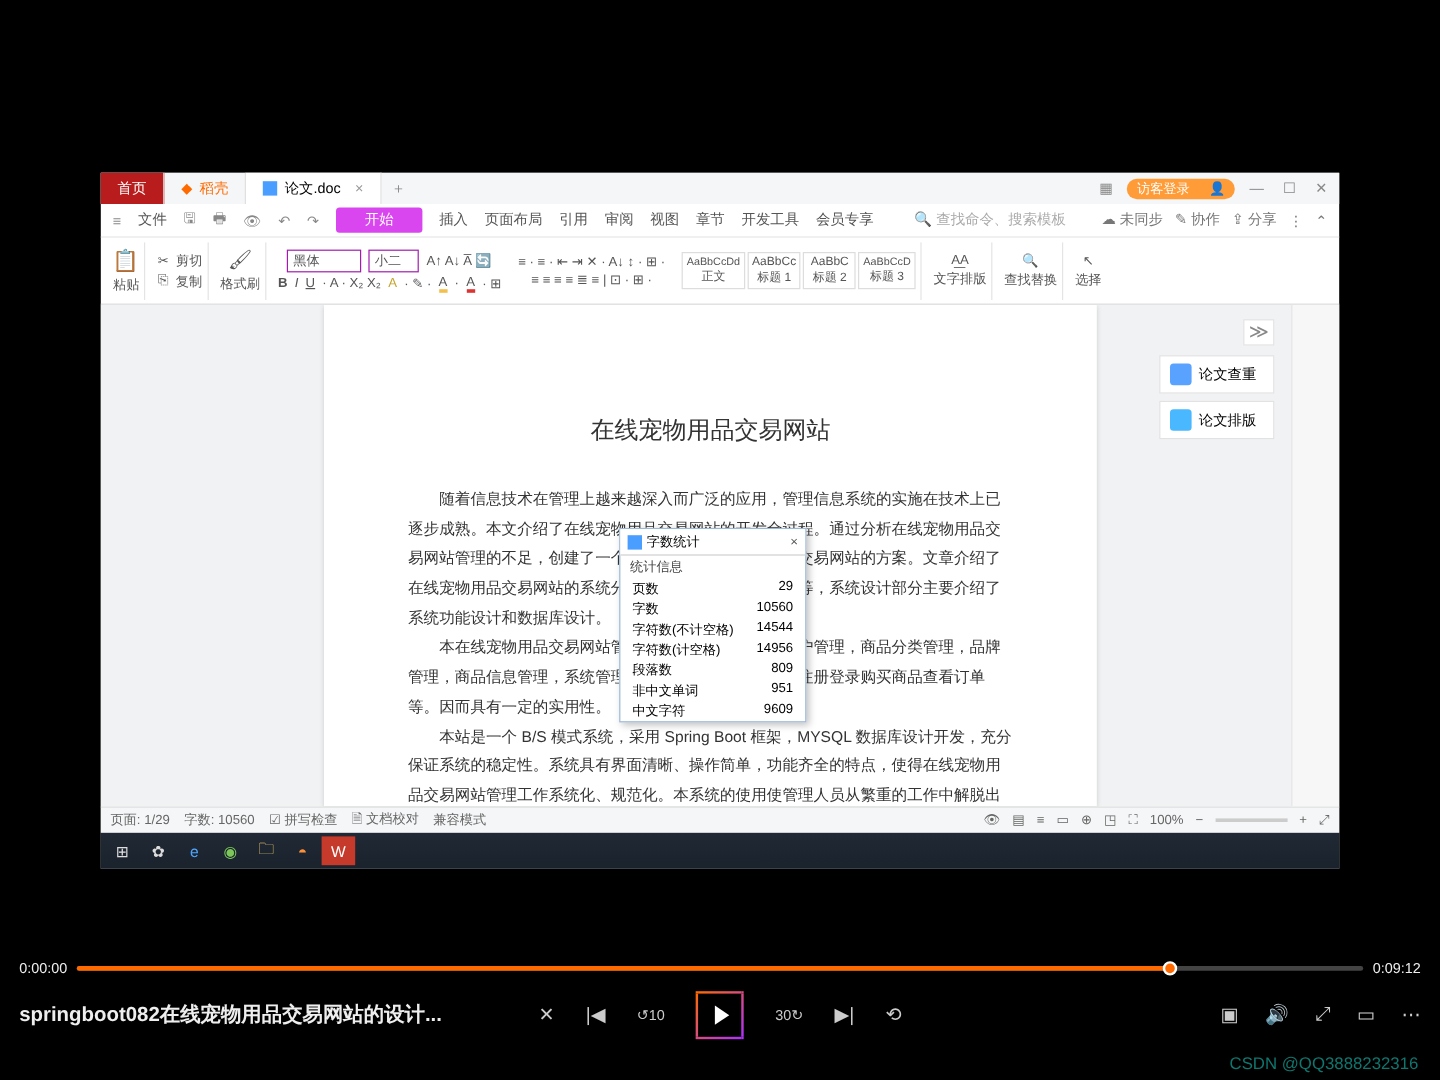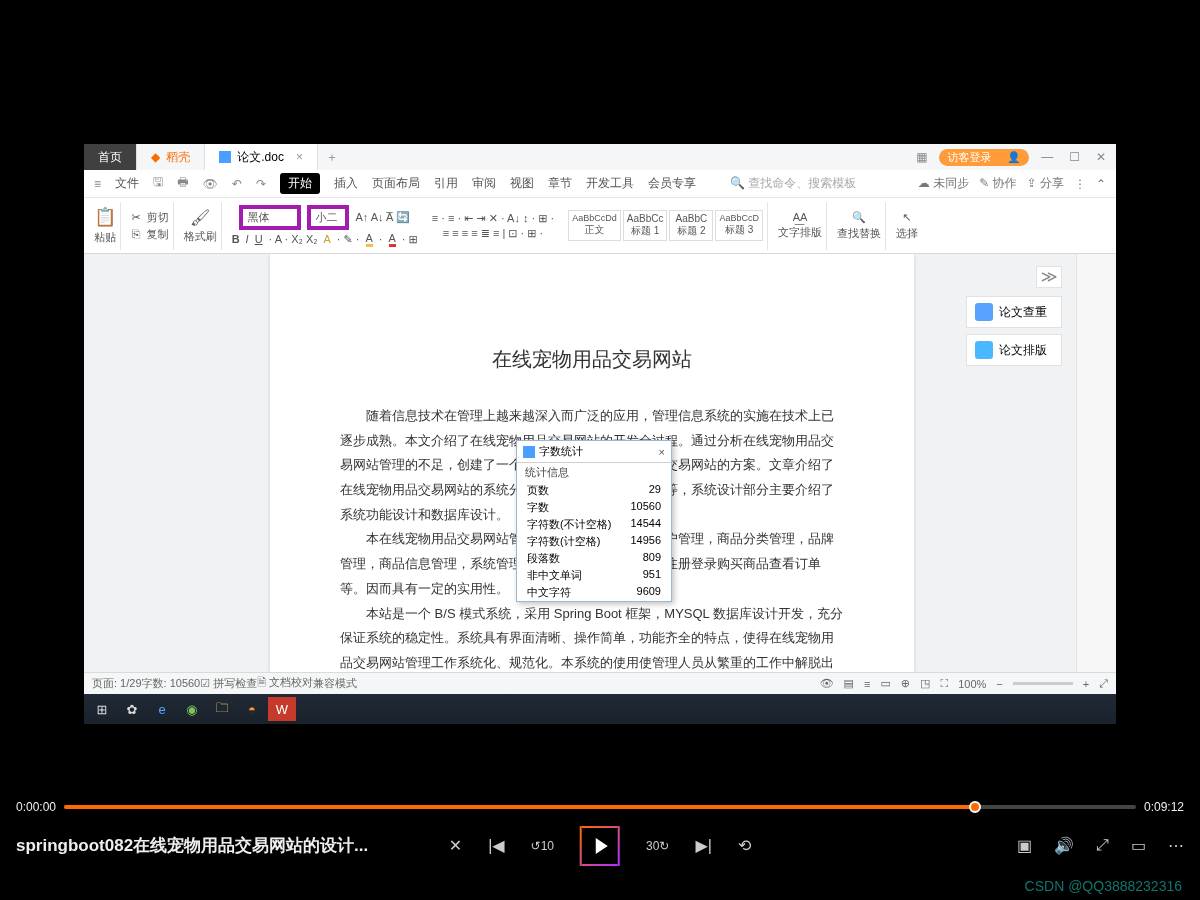--- a/index.html
+++ b/index.html
@@ -1,57 +1,57 @@
 <!DOCTYPE html>
 <html><head>
 <meta charset="utf-8">
 <style>
 *{box-sizing:border-box;margin:0;padding:0;font-family:"Microsoft YaHei",Arial,sans-serif}
 body{background:#000;width:1200px;height:900px;overflow:hidden;position:relative}
 .stage{position:absolute;left:84px;top:144px;width:1032px;height:580px;background:#fff;display:flex;flex-direction:column}
 .titlebar{height:26px;background:#f5f6f7;display:flex;align-items:stretch;font-size:12px}
 .tab{padding:0 14px;display:flex;align-items:center;gap:6px;border-right:1px solid #e0e0e0}
-.tab.home{background:#404040;color:#fff}
+.tab.home{background:#b91c1c;color:#fff}
 .tab.orange{color:#ff6a00}
 .tab.doc{background:#fff}
 .tab .x{color:#999;margin-left:6px}
 .plus{width:28px;display:flex;align-items:center;justify-content:center;color:#888}
 .titler{margin-left:auto;display:flex;align-items:center;gap:8px;padding-right:6px}
 .login{background:#ff9c38;color:#fff;border-radius:10px;padding:1px 8px;font-size:11px;display:flex;align-items:center;gap:16px}
 .winbtn{color:#888;padding:0 4px}
 .menubar{height:28px;display:flex;align-items:center;gap:14px;padding:0 10px;font-size:12px;color:#555;border-bottom:1px solid #e6e6e6}
 .mb-icon{color:#888}
-.mb-start{background:#000000;color:#fff;border-radius:3px;padding:2px 8px}
+.mb-start{background:#d946ef;color:#fff;border-radius:3px;padding:2px 24px}
 .mb-search{color:#aaa;margin-left:20px}
 .mb-right{margin-left:auto;display:flex;gap:10px;color:#777;align-items:center}
 .ribbon{height:56px;border-bottom:1px solid #d8d8d8;display:flex;align-items:center;font-size:11px;color:#555;padding:0 6px;gap:6px;overflow:hidden;white-space:nowrap}
 .rgrp{display:flex;flex-direction:column;align-items:center;gap:2px;padding:0 4px;border-right:1px solid #e4e4e4;height:48px;justify-content:center}
 .rgrp.nb{border-right:none}
 .rrow{display:flex;gap:6px;align-items:center}
-.fontbox{border:4px solid #a21caf;padding:1px 4px;font-size:11px;min-width:62px;display:inline-block;background:#fff}
+.fontbox{border:1px solid #a21caf;padding:1px 4px;font-size:11px;min-width:62px;display:inline-block;background:#fff}
 .styles{display:flex;gap:2px}
 .sty{border:1px solid #ddd;padding:2px 3px;font-size:10px;text-align:center;min-width:44px}
 .canvas{flex:1;background:#f1f2f3;position:relative;overflow:hidden}
 .page{position:absolute;left:186px;top:0;width:644px;height:100%;background:#fff;box-shadow:0 1px 4px rgba(0,0,0,.15);padding:86px 70px 0;font-size:13px;line-height:1.9;color:#333;font-family:"SimSun",serif}
 .page p{text-indent:2em;margin-bottom:0}
 .sidecards{position:absolute;right:54px;top:12px;width:96px}
 .scard{background:#fff;border:1px solid #e2e2e2;padding:6px 8px;font-size:12px;display:flex;gap:6px;align-items:center;margin-bottom:6px}
 .sq{width:18px;height:18px;background:#5aa2ff;border-radius:3px}
 .rside{position:absolute;right:0;top:0;width:40px;height:100%;background:#f7f7f7;border-left:1px solid #e4e4e4}
 .dialog{position:absolute;left:432px;top:186px;width:156px;background:#fff;border:1px solid #9cb7d6;box-shadow:2px 2px 6px rgba(0,0,0,.25);font-size:11px}
 .dlg-t{background:#fff;padding:3px 6px;display:flex;align-items:center;border-bottom:1px solid #d0d0d0}
 .dlg-t .ico{width:12px;height:12px;background:#4a9eff;margin-right:4px}
 .dlg-x{margin-left:auto;color:#555}
 .dlg-sub{padding:2px 8px;color:#444}
 .dlg-row{display:flex;justify-content:space-between;padding:1px 10px}
 .dlg-chk{padding:4px 8px;display:flex;gap:4px;align-items:center;color:#444}
 .dlg-ft{display:flex;gap:6px;padding:6px;justify-content:space-between}
 .dlg-btn{border:1px solid #b0b0b0;background:#f6f6f6;padding:2px 10px}
 .dlg-btn.tip{color:#aaa;background:#fff}
-.status{height:22px;background:#f5f6f7;border-top:1px solid #dadada;display:flex;align-items:center;font-size:11px;color:#666;padding:0 8px;}
+.status{height:22px;background:#f5f6f7;border-top:1px solid #dadada;display:flex;align-items:center;font-size:11px;color:#666;padding:0 8px;gap:12px}
 .status .r{margin-left:auto;display:flex;gap:10px;align-items:center}
 .taskbar{height:30px;background:linear-gradient(#202935,#1a222c);display:flex;align-items:center;padding:0 4px;gap:2px}
 .tb{width:28px;height:24px;display:flex;align-items:center;justify-content:center;color:#ddd;font-size:13px}
 .tb.ie{color:#4ea7ff}
 .tb.folder{color:#ffd36b}
 .tb.ff{color:#ff9038}
 .tb.w{background:#c63a2b;color:#fff}
 .tray{margin-left:auto;display:flex;align-items:center;gap:6px;color:#ccc;font-size:10px;padding-right:2px}
 .tray .clock{text-align:right;line-height:1.1}
 .player{position:absolute;left:0;right:0;bottom:0;height:120px;color:#eee}

